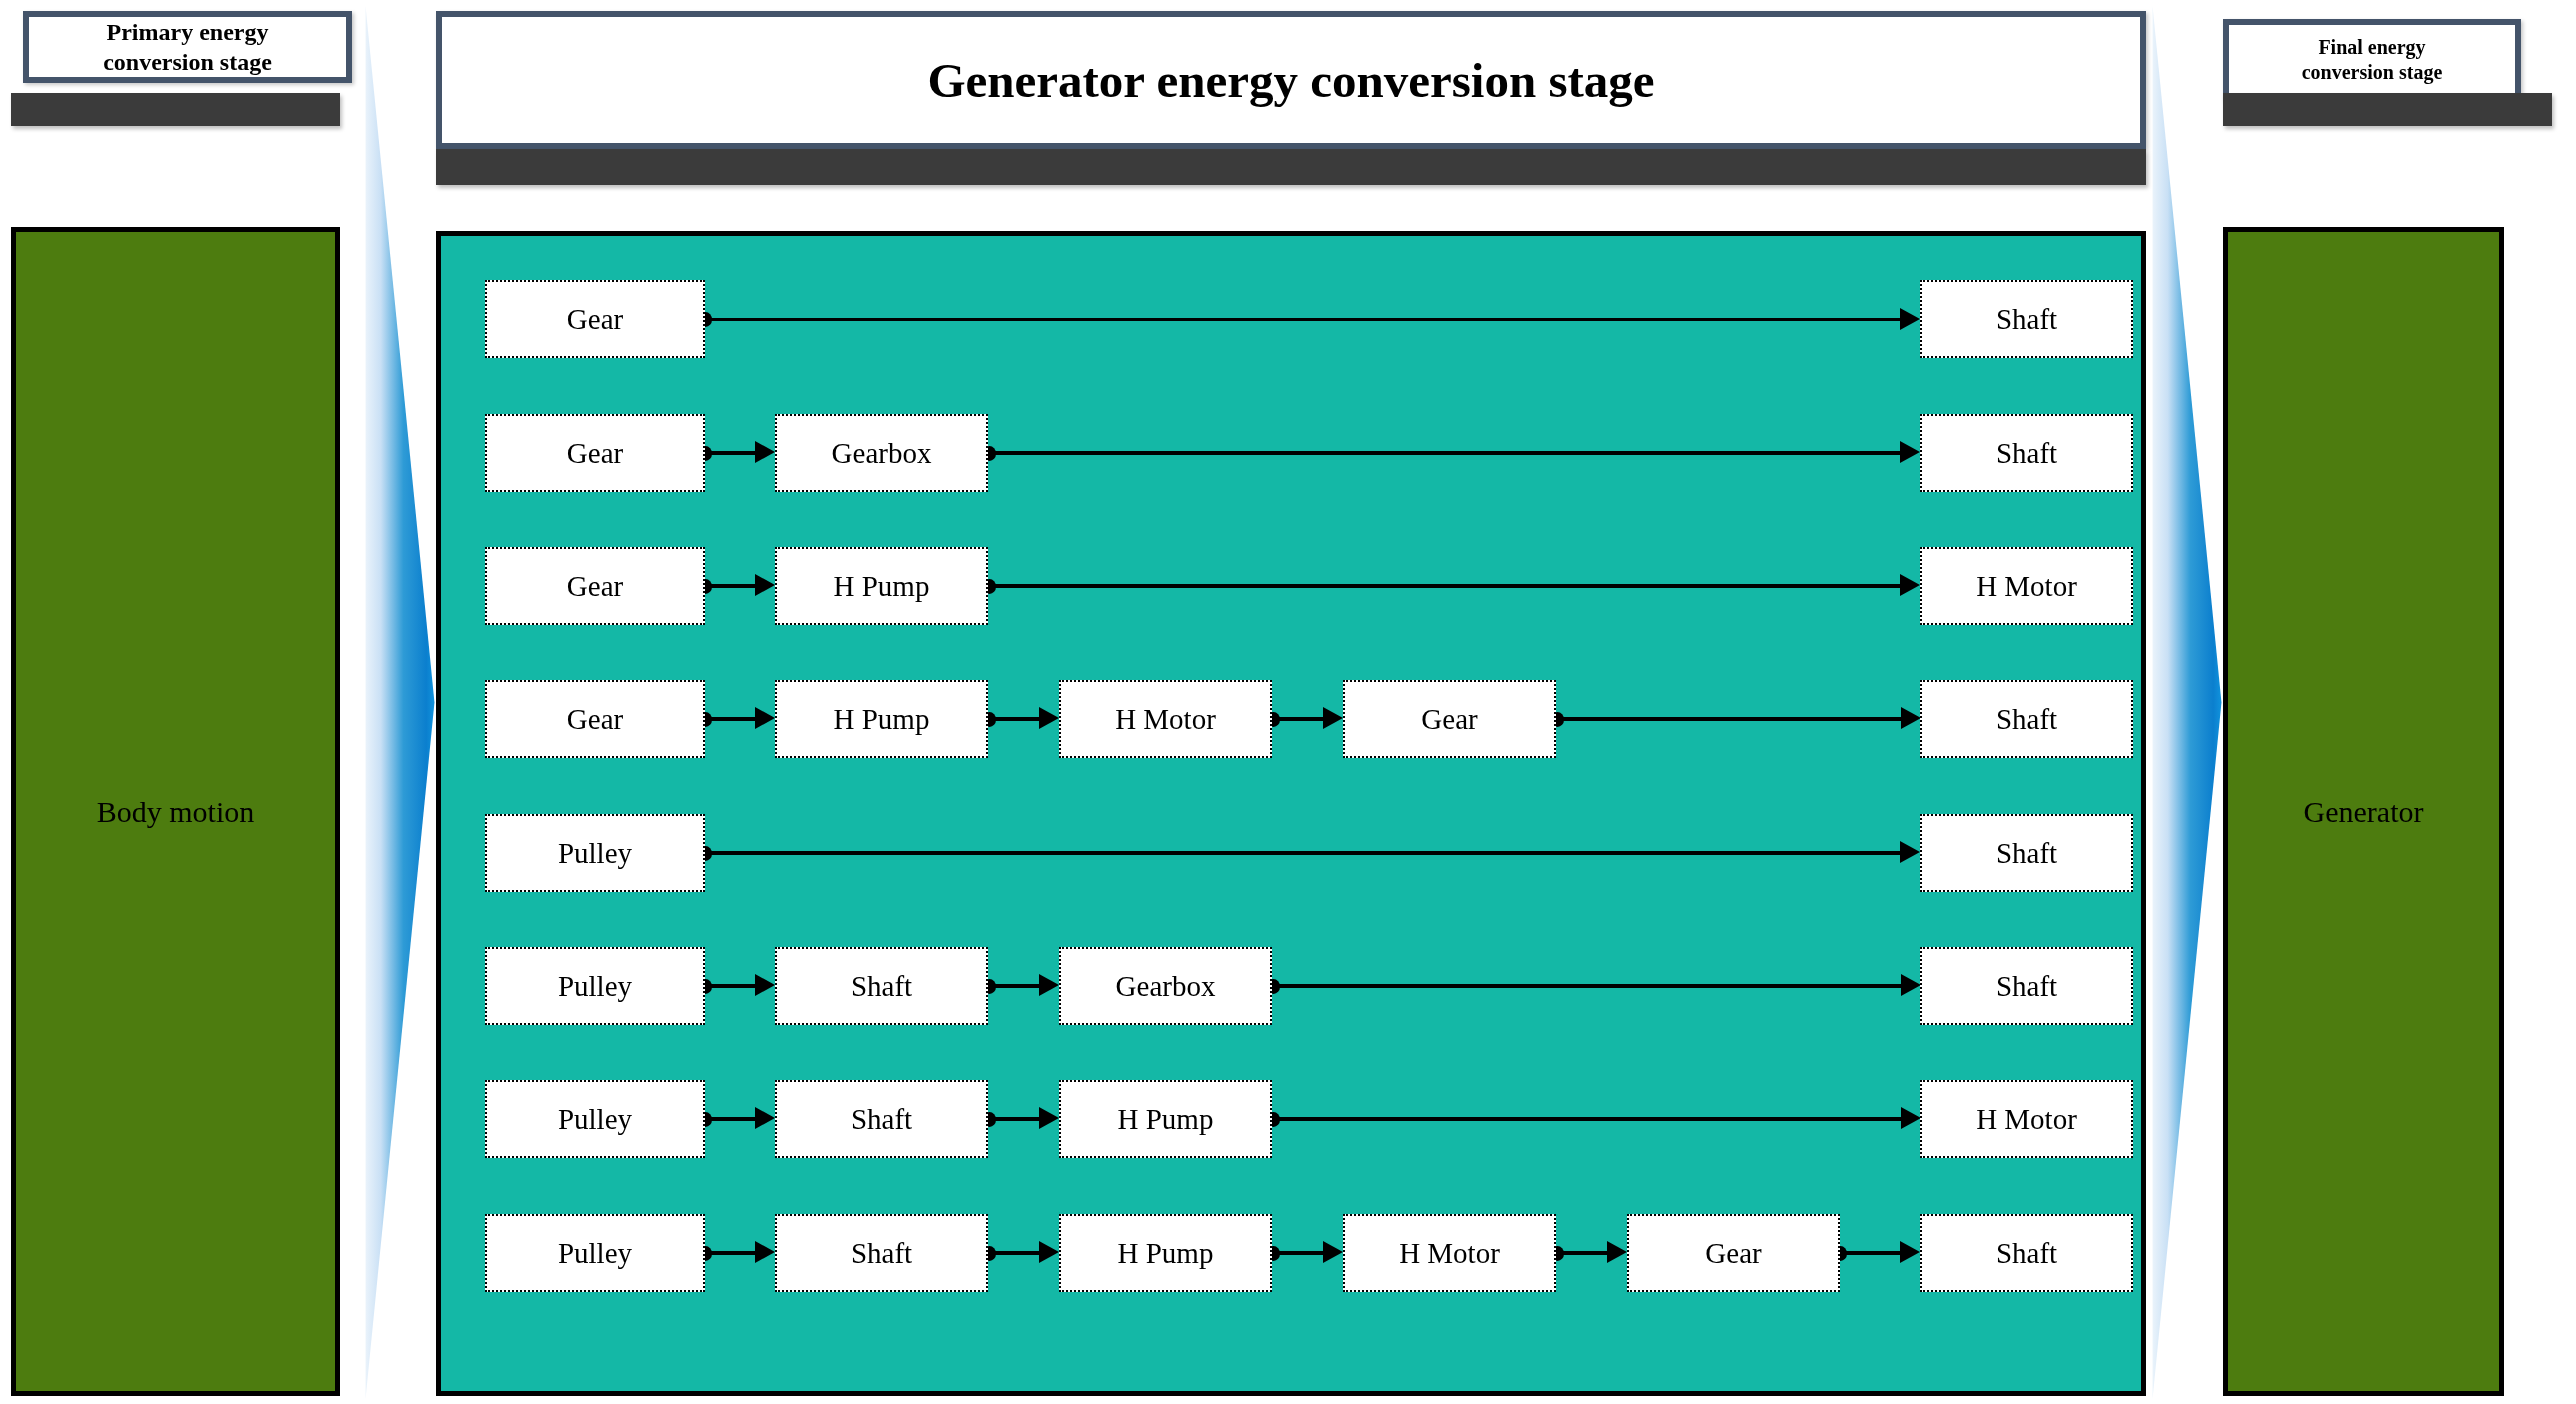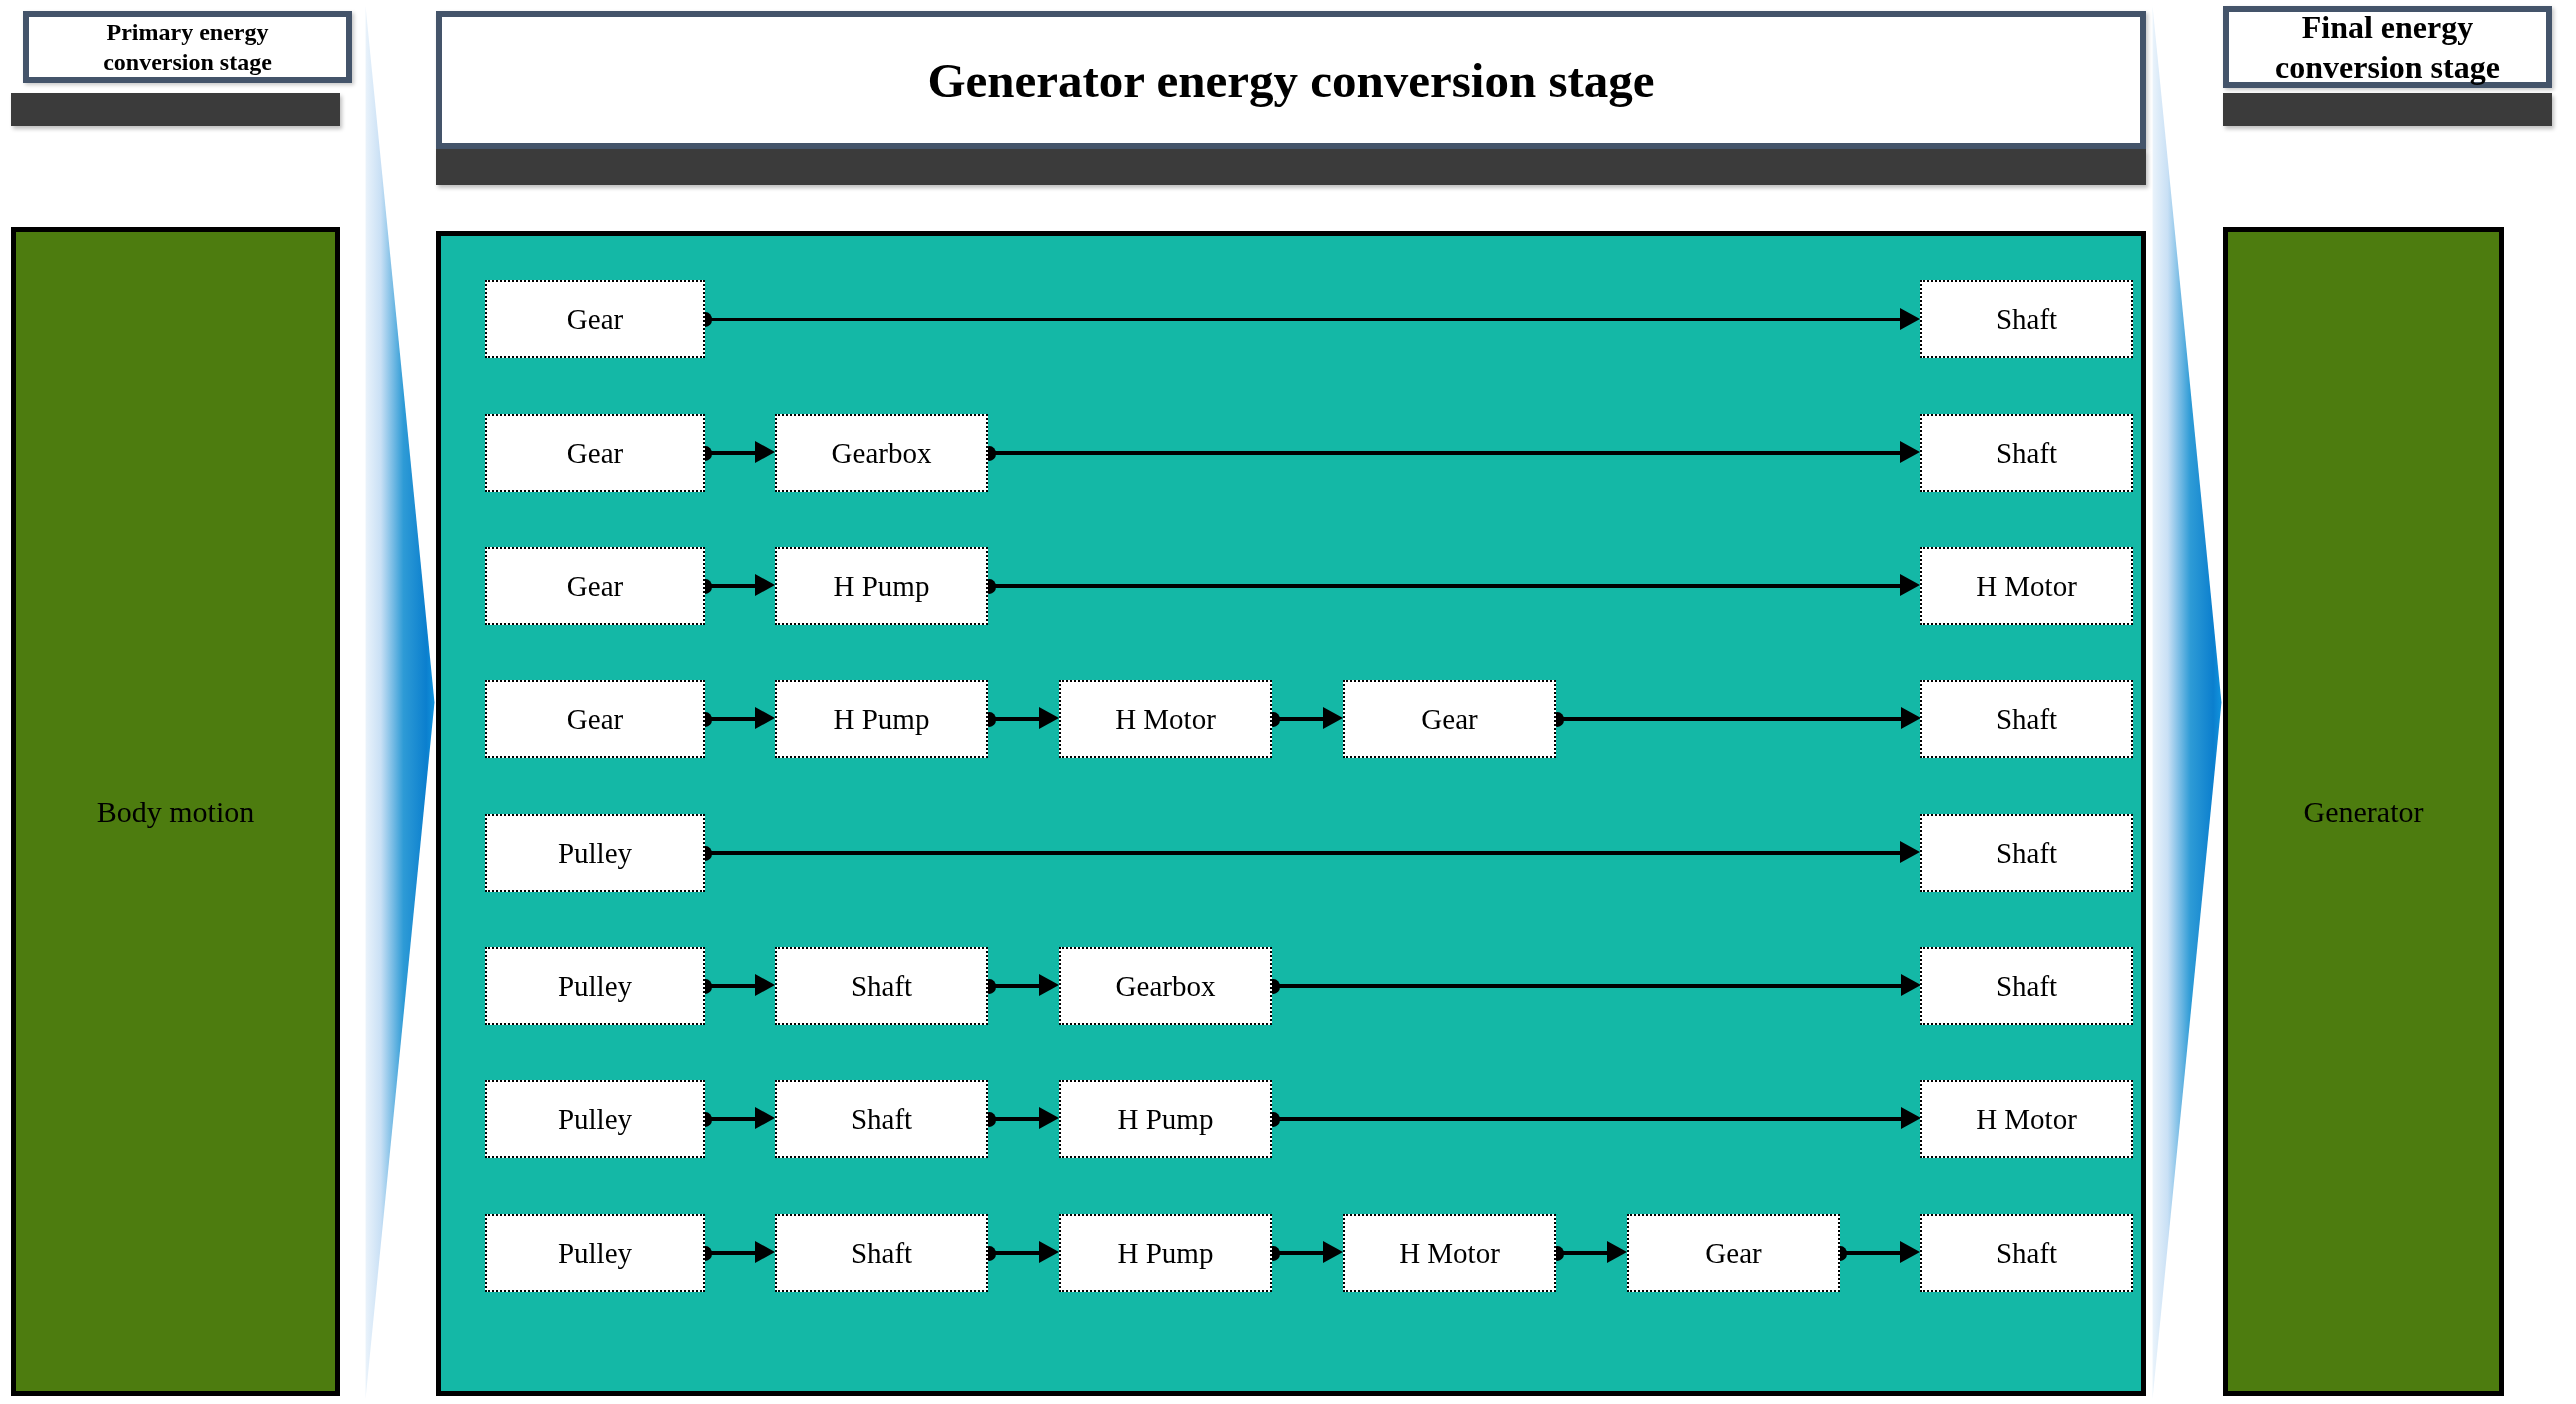--- a/index.html
+++ b/index.html
@@ -359,21 +359,21 @@
         <stop offset="88%" stop-color="#0B7FCE"></stop>
         <stop offset="100%" stop-color="#1193DD"></stop>
       </linearGradient>
     </defs>
     <path d="M16 0 L104 888 L16 1776 Z" fill="url(#lensGradR)"></path>
   </svg>
 </div>
 
 <div class="stage-col">
 
-  <div class="stage-header" style="left:2223px;top:6px;width:329px;height:82px;font-size:32px;">
+  <div class="stage-header" style="left:2223px;top:19px;width:298px;height:82px;font-size:20px;">
     <div>
       <div>Final energy</div>
       <div>conversion stage</div>
     </div>
   </div>
   <div class="stage-headbar" style="left:2223px;top:93px;width:329px;height:33px;"></div>
 
   <div class="stage-body" style="left:2223px;top:227px;width:281px;height:1169px;">
     <span style="font-size:30px;">Generator</span>
   </div>

